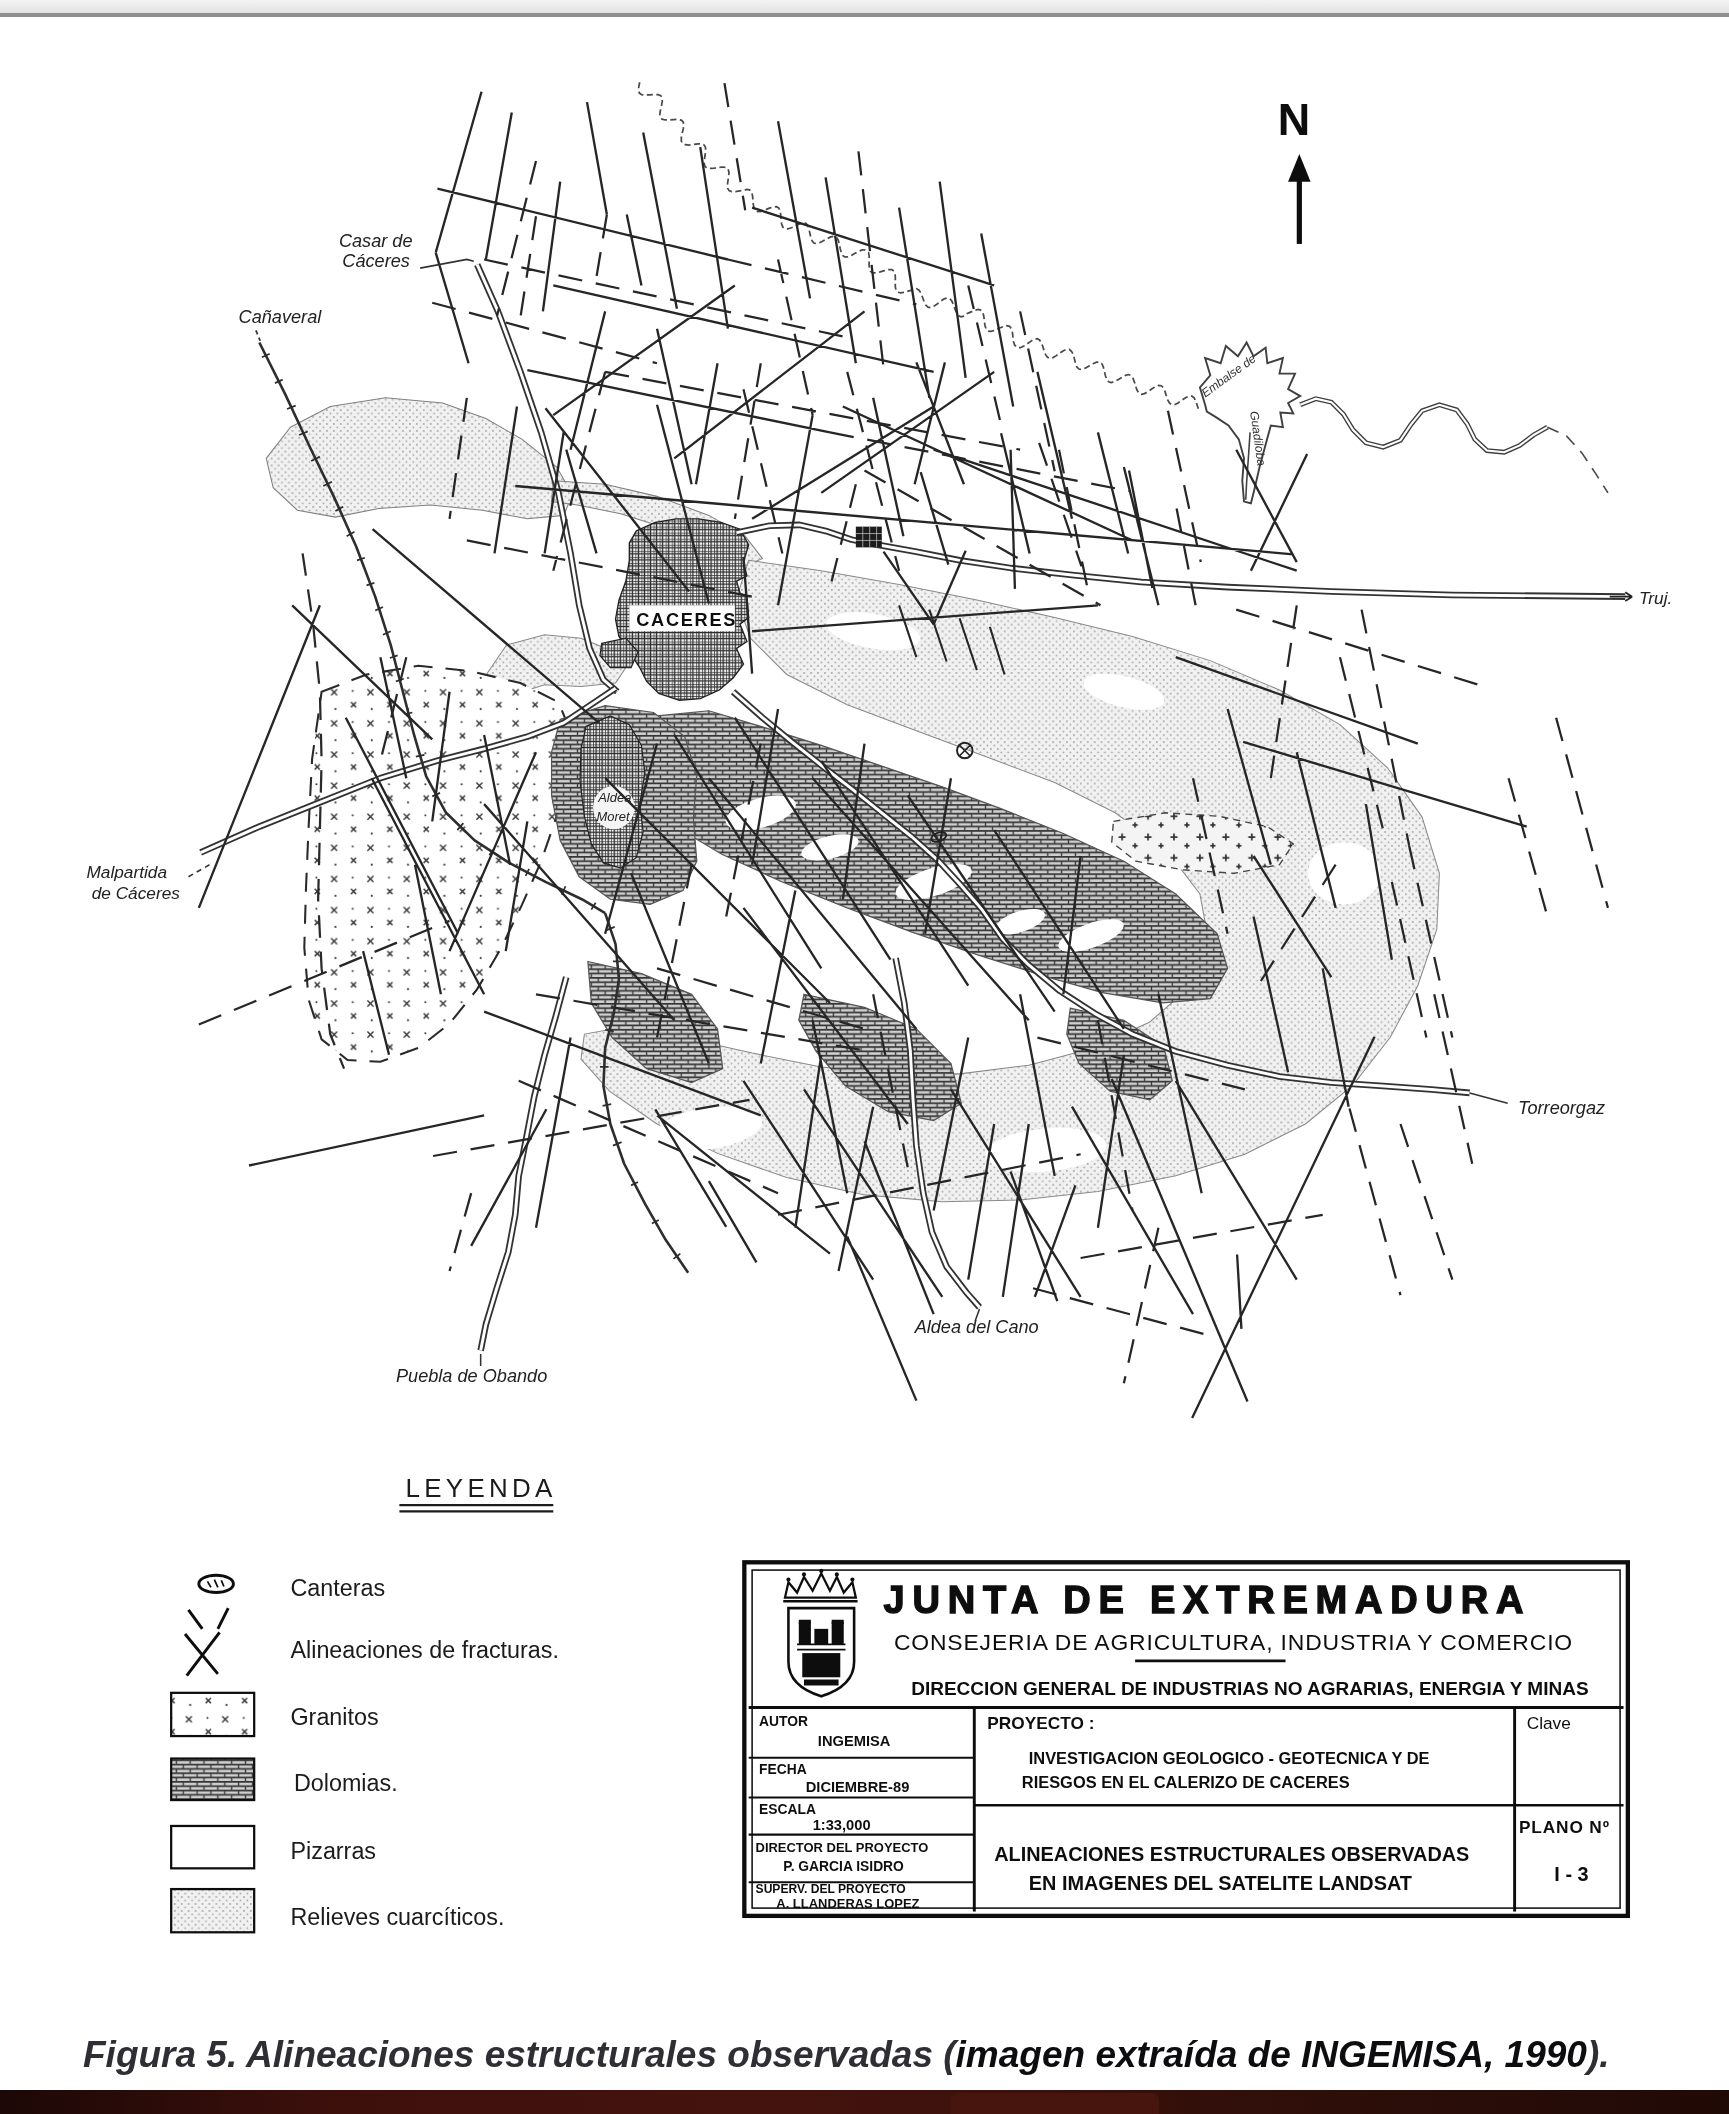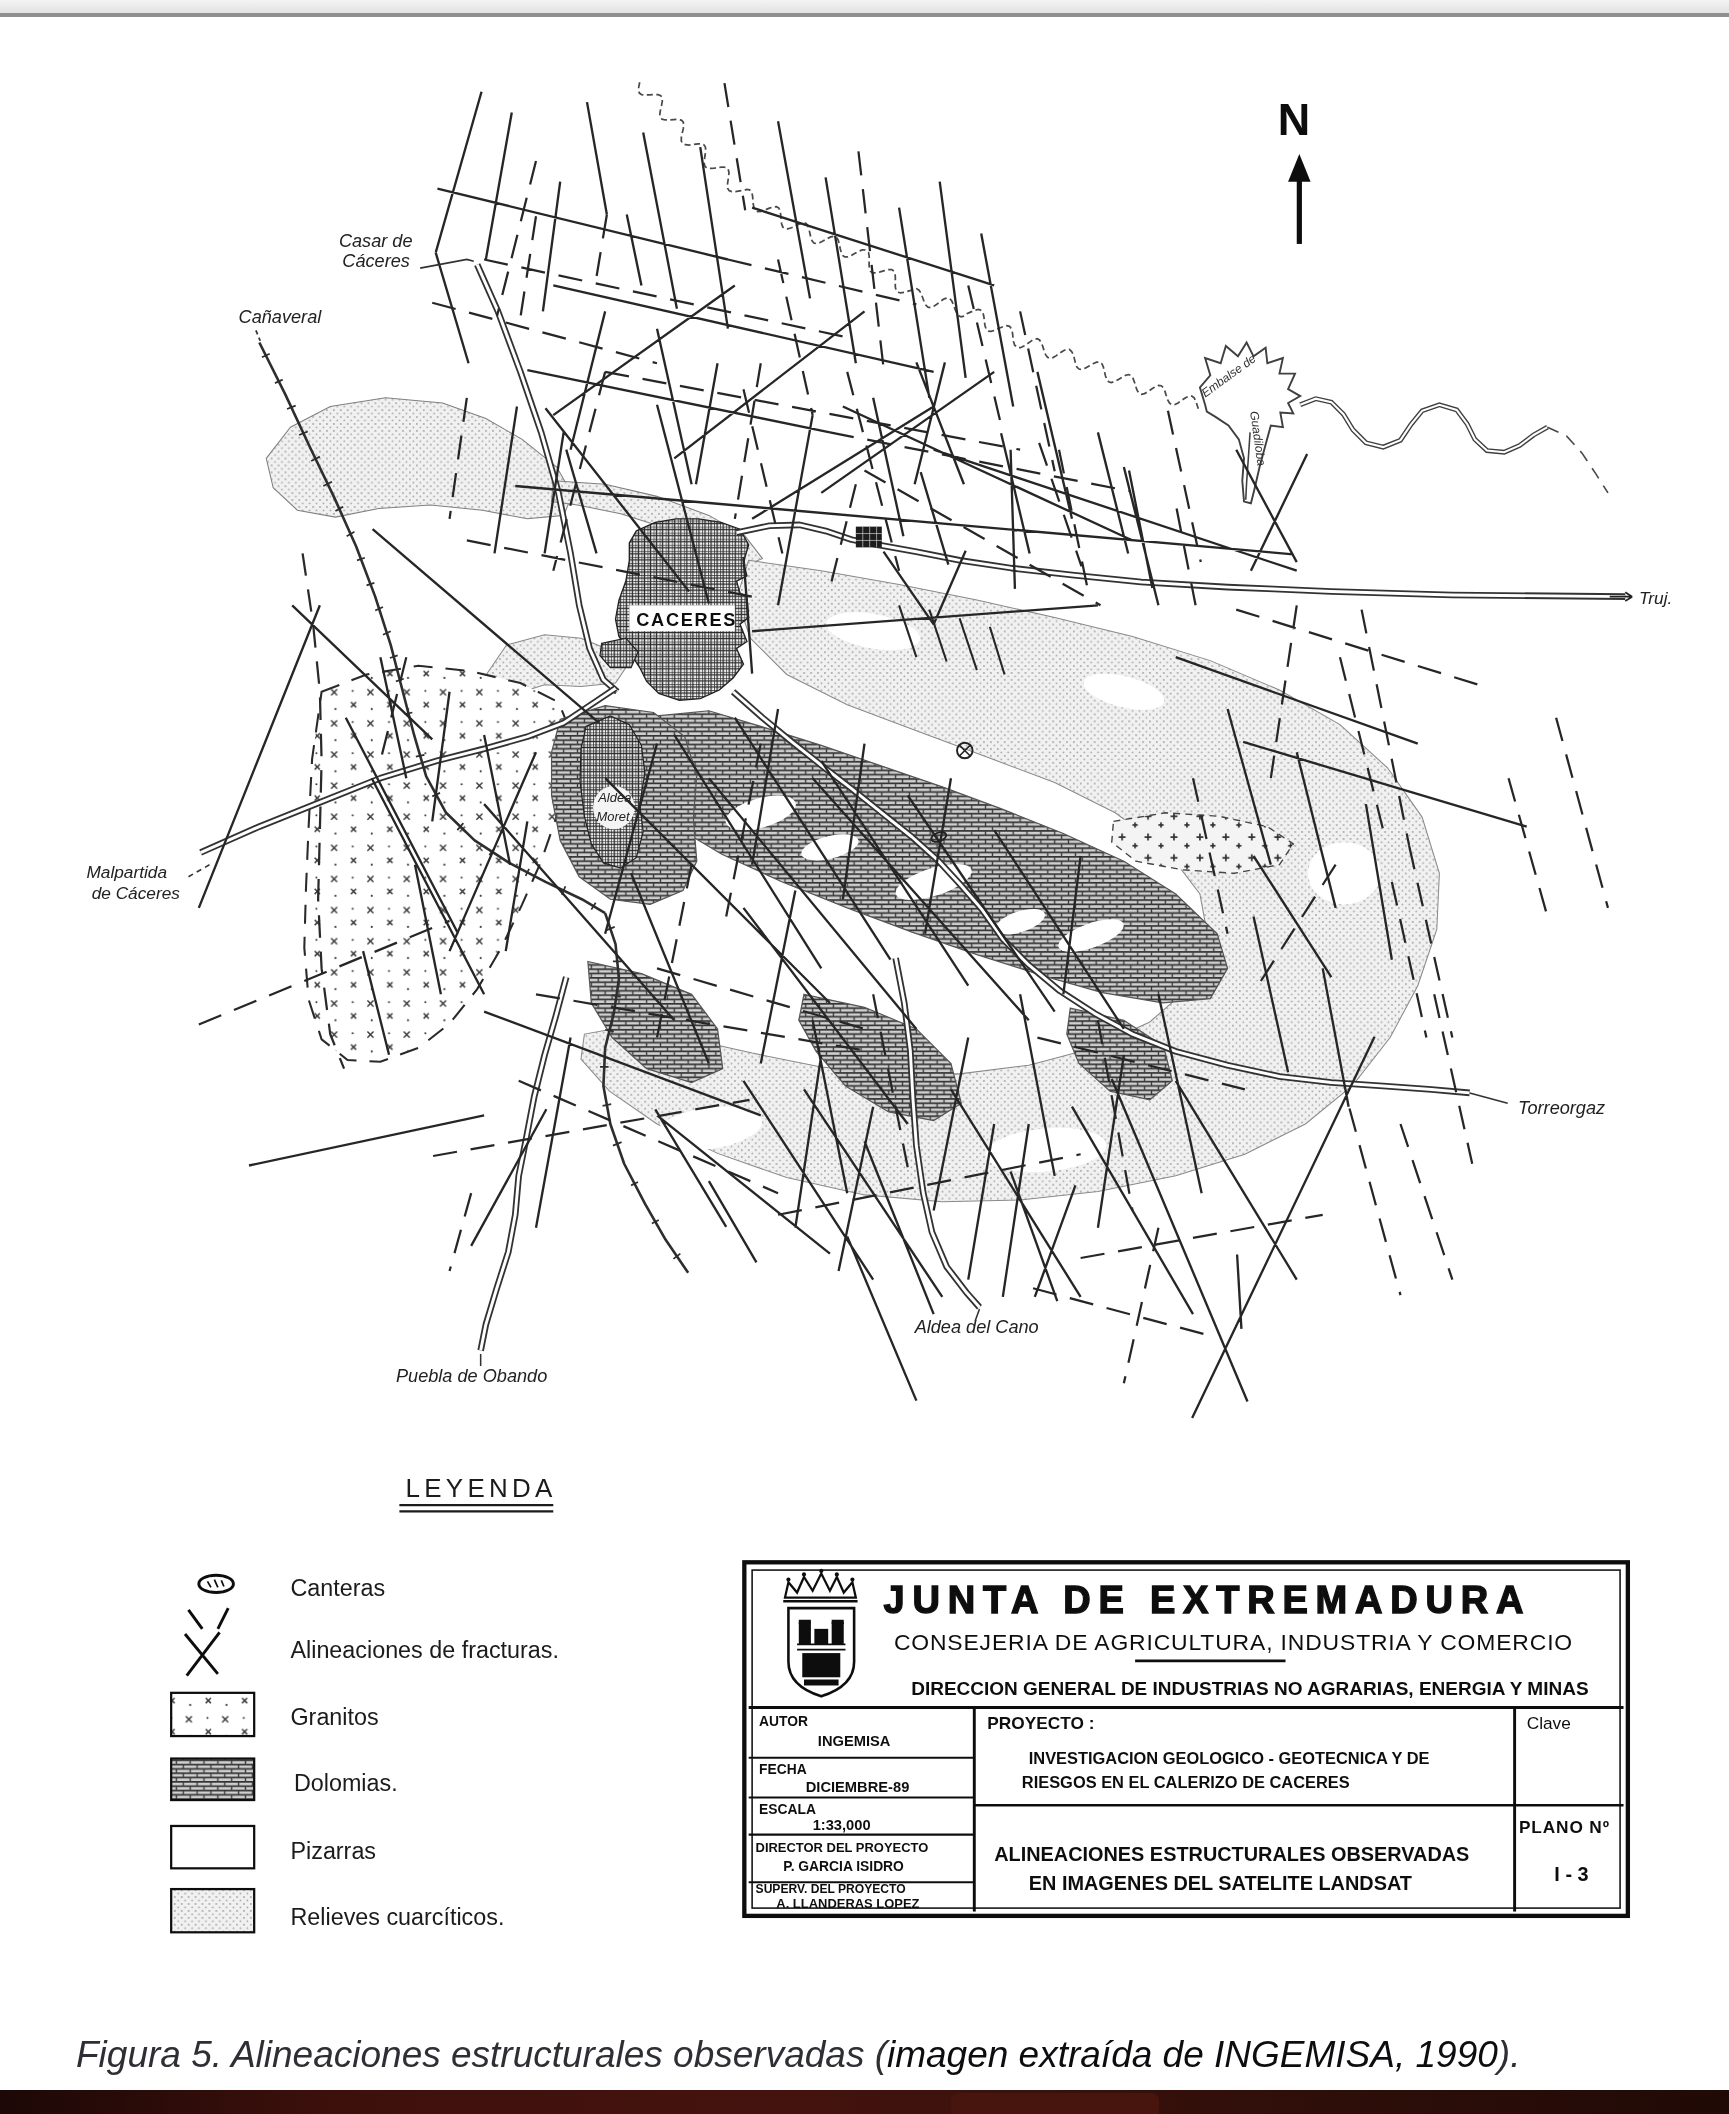--- a/index.html
+++ b/index.html
@@ -247,18 +247,18 @@
 <text x="1182" y="2068" font-size="19" font-weight="bold" fill="#111" font-family="Liberation Sans, sans-serif">RIESGOS  EN  EL  CALERIZO  DE  CACERES</text>
 <text x="1150" y="2152" font-size="23" font-weight="bold" fill="#111" font-family="Liberation Sans, sans-serif">ALINEACIONES  ESTRUCTURALES  OBSERVADAS</text>
 <text x="1190" y="2186" font-size="23" font-weight="bold" fill="#111" font-family="Liberation Sans, sans-serif">EN  IMAGENES  DEL  SATELITE  LANDSAT</text>
 
 <text x="1766" y="2000" font-size="20" fill="#111" font-family="Liberation Sans, sans-serif">Clave</text>
 <text x="1757" y="2120" font-size="20" font-weight="bold" letter-spacing="1" fill="#111" font-family="Liberation Sans, sans-serif">PLANO  Nº</text>
 <text x="1798" y="2176" font-size="23" font-weight="bold" fill="#111" font-family="Liberation Sans, sans-serif">I - 3</text>
 </g>
 </svg>
 
-<div style="position:absolute;left:76px;top:2034px;font-size:37px;font-weight:normal;font-style:italic;color:#2e2e34;white-space:nowrap;">Figura 5. Alineaciones estructurales observadas (<span style="color:#0d0d10;">imagen extraída de INGEMISA, 1990</span><span>).</span></div>
+<div style="position:absolute;left:83px;top:2034px;font-size:37px;font-weight:bold;font-style:italic;color:#2e2e34;white-space:nowrap;">Figura 5. Alineaciones estructurales observadas (<span style="color:#0d0d10;">imagen extraída de INGEMISA, 1990</span><span>).</span></div>
 
 <div style="position:absolute;left:0;top:2090px;width:1729px;height:24px;background:linear-gradient(90deg,#1c0806,#3e100c 20%,#45130e 45%,#3a110c 60%,#2d0e09 78%,#200a06 100%);"></div>
 <div style="position:absolute;left:951px;top:2093px;width:208px;height:21px;background:#47140e;border-radius:7px 7px 0 0;"></div>
 </div>
 
 
 </body></html>

